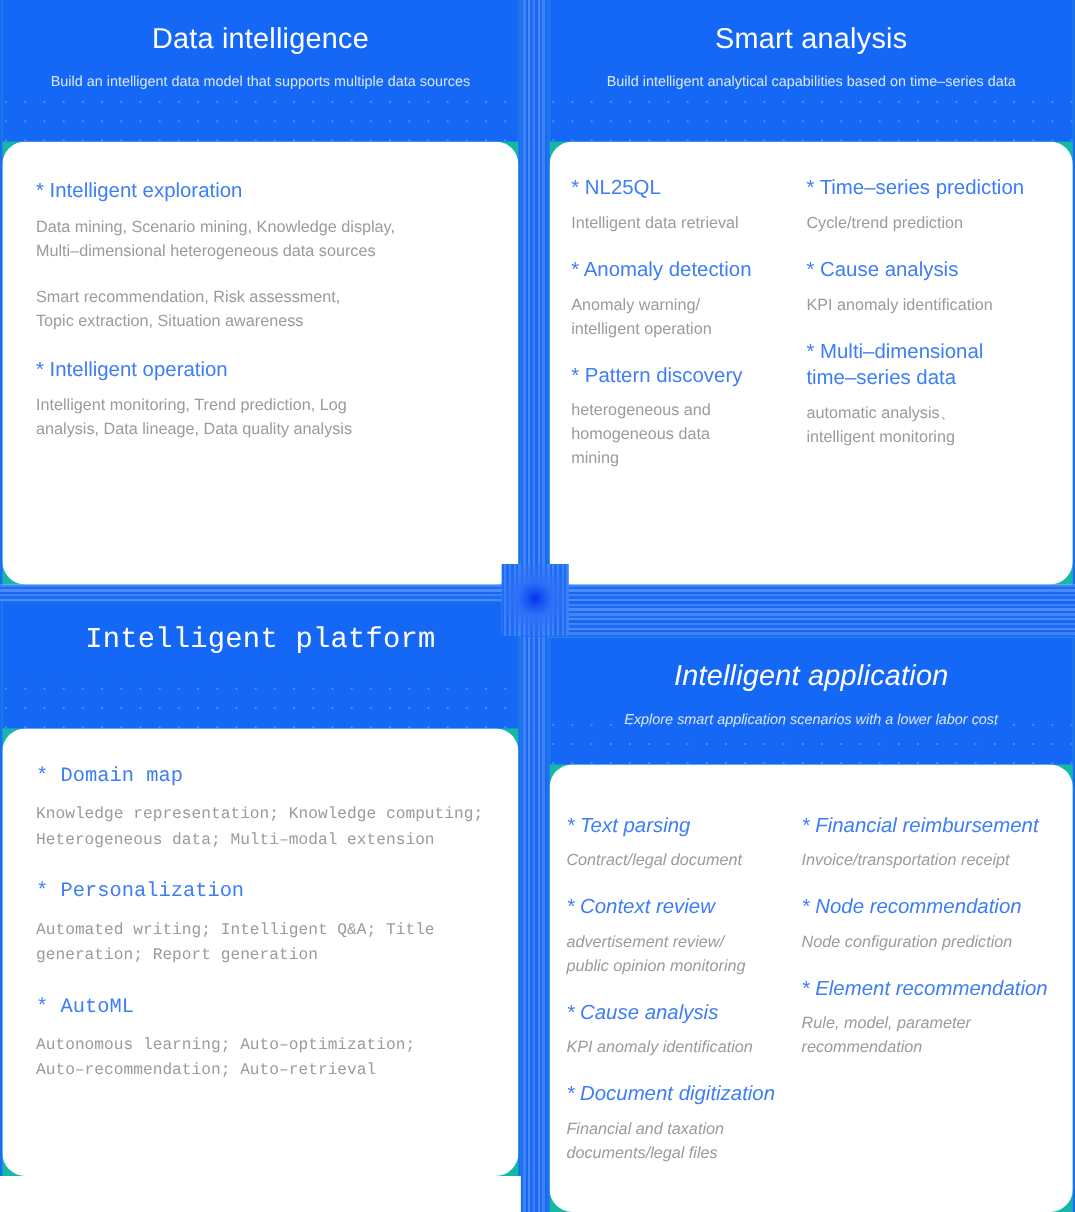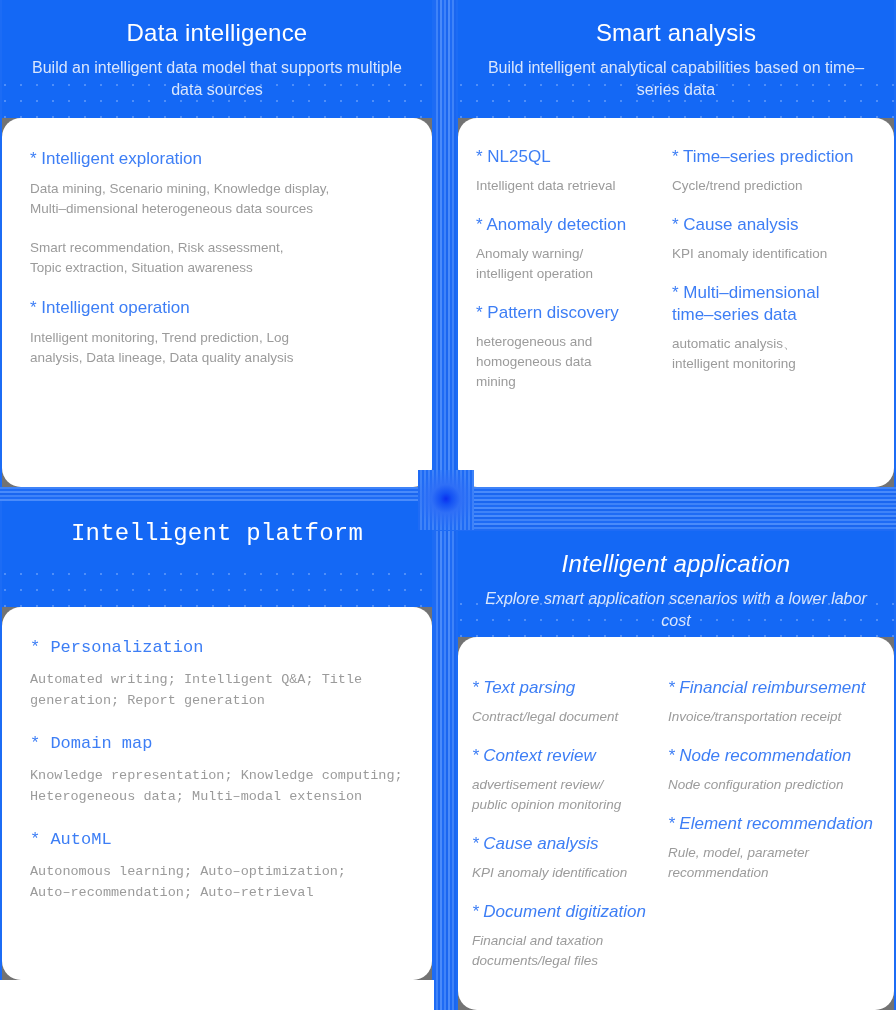--- a/index.html
+++ b/index.html
@@ -47,21 +47,21 @@
       radial-gradient(circle at 50% 48%, #0a2ff0 0%, #1452f4 14%, #2f6ff6 34%, rgba(40,110,246,0) 72%),
       repeating-linear-gradient(90deg,
         #1e6bf5 0px, #1e6bf5 2px,
         #3f83f8 2px, #3f83f8 4px);
     z-index: 3;
   }
 
   
   .card {
     position: absolute;
-    background: #737373;
+    background: #14b8a6;
     border-left: 2px solid #1c6cf5;
     border-right: 2px solid #1c6cf5;
     overflow: hidden;
     z-index: 2;
     display: flex;
     flex-direction: column;
   }
   .card-tl { left: 0;   top: 0;   width: 434px; height: 487px; }
   .card-tr { left: 456px; top: 0;   width: 440px; height: 487px; }
   .card-bl { left: 0;   top: 501px; width: 434px; height: 479px; font-family: Liberation Mono, monospace; }
@@ -97,21 +97,21 @@
     font-size: 24px;
     font-weight: 400;
     line-height: 30px;
     letter-spacing: .2px;
     color: #ffffff;
     margin-bottom: 9px;
   }
   .card-sub {
     position: relative;
     z-index: 2;
-    font-size: 16px;
+    font-size: 12px;
     font-weight: 400;
     line-height: 22px;
     color: #d9e6fd;
   }
 
   
   .card-body {
     flex: 1;
     background: #ffffff;
     padding: 30px 26px 0 28px;
@@ -240,28 +240,28 @@
   </section>
 
   <section class="card card-bl">
     <header class="card-head">
       <h2 class="card-title">Intelligent platform</h2>
     </header>
     <div class="card-body">
       <div class="body-cols">
         <div class="col col-wide">
           <div class="feature">
+            <div class="feature-title">* Domain map</div>
+            <div class="feature-desc">Knowledge representation; Knowledge computing;
+Heterogeneous data; Multi–modal extension</div>
+          </div>
+          <div class="feature">
             <div class="feature-title">* Personalization</div>
             <div class="feature-desc">Automated writing; Intelligent Q&amp;A; Title
 generation; Report generation</div>
-          </div>
-          <div class="feature">
-            <div class="feature-title">* Domain map</div>
-            <div class="feature-desc">Knowledge representation; Knowledge computing;
-Heterogeneous data; Multi–modal extension</div>
           </div>
           <div class="feature">
             <div class="feature-title">* AutoML</div>
             <div class="feature-desc">Autonomous learning; Auto–optimization;
 Auto–recommendation; Auto–retrieval</div>
           </div>
         </div>
       </div>
     </div>
   </section>

